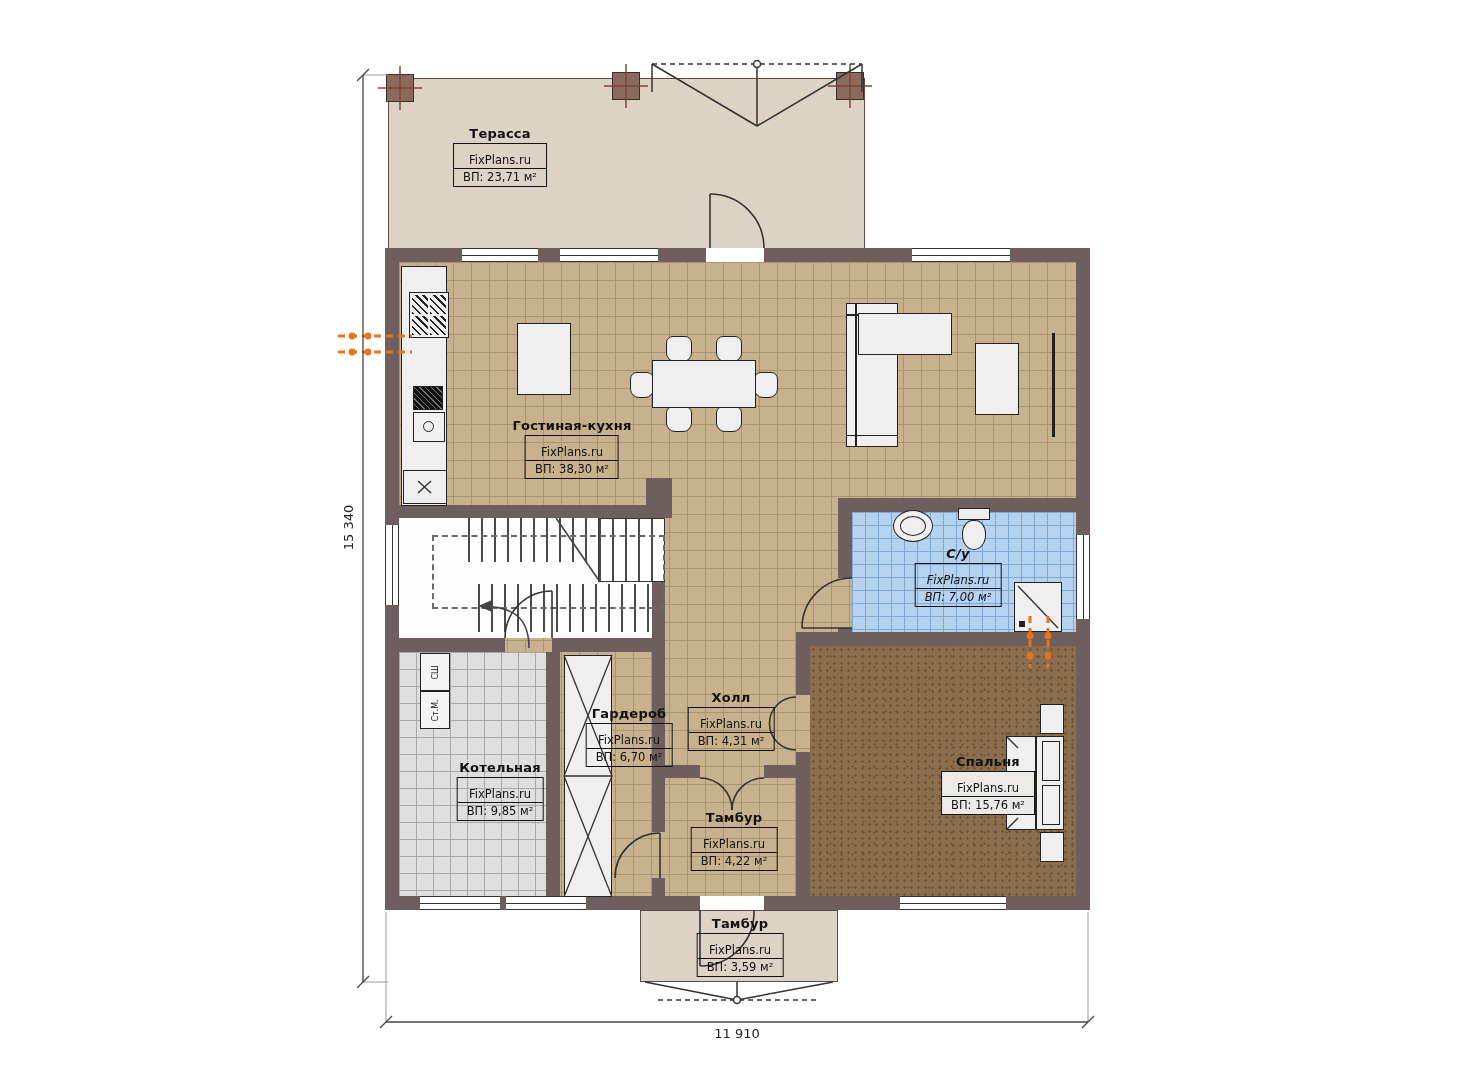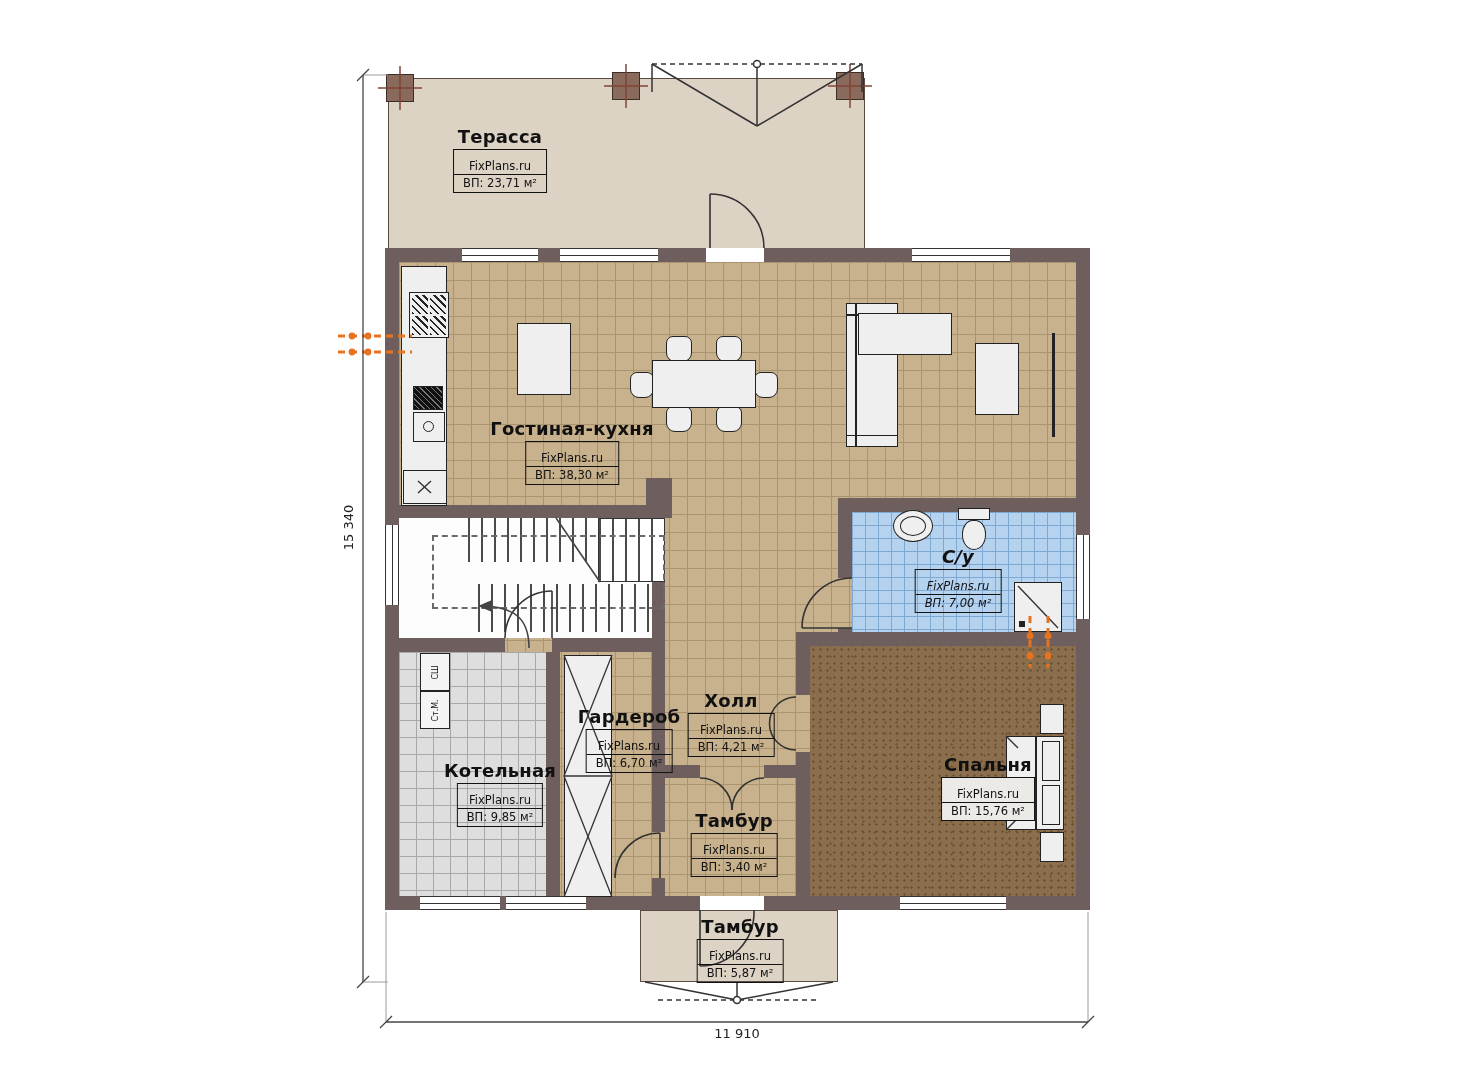--- a/index.html
+++ b/index.html
@@ -37,21 +37,21 @@
   .furn{position:absolute;box-sizing:border-box;background:#efefef;border:1.5px solid #222;z-index:12;}
   .thin{border-width:1px;}
   .chair{border-radius:7px 7px 9px 9px;}
   .hatch{background:repeating-linear-gradient(45deg,#222 0 2px,#eee 2px 5px);}
   .dark{background:#1d1d1d;background-image:repeating-linear-gradient(45deg,#111 0 3px,#777 3px 4px);}
   .treads{background:repeating-linear-gradient(90deg,#4a4a4a 0 2px,transparent 2px 13px);z-index:11;}
   .dashedbox{border:2px dashed #6a6a6a;z-index:11;background:transparent;}
   svg.overlay{position:absolute;left:0;top:0;z-index:20;pointer-events:none;}
   
   .room-label{position:absolute;transform:translateX(-50%);text-align:center;z-index:40;white-space:nowrap;}
-  .rname{font-weight:bold;font-size:18px;letter-spacing:.2px;}
+  .rname{font-weight:bold;font-size:13px;letter-spacing:.2px;}
   .lbox{display:inline-block;border:1.5px solid #111;margin-top:2px;font-size:11.5px;line-height:1.25;}
   .lbox .row1{padding:1px 9px;border-bottom:1.5px solid #111;margin-top:8px;}
   .lbox .row2{padding:1px 9px;}
   .opaque .lbox{background:#eceae6;}
   .dim{position:absolute;font-size:13px;color:#222;z-index:30;}
   .vtext{transform:rotate(-90deg);transform-origin:center;}
   .appl{position:absolute;display:flex;align-items:center;justify-content:center;
         background:#f4f4f4;border:1.5px solid #222;z-index:13;}
   .appl span{display:block;transform:rotate(-90deg);font-size:8px;white-space:nowrap;}
 </style>
@@ -281,41 +281,41 @@
       <div class="row2">ВП: 38,30 м²</div></div>
   </div>
   <div class="room-label" style="left:958px;top:546px;font-style:italic;">
     <div class="rname">С/у</div>
     <div class="lbox"><div class="row1">FixPlans.ru</div>
       <div class="row2">ВП: 7,00 м²</div></div>
   </div>
   <div class="room-label" style="left:731px;top:690px;">
     <div class="rname">Холл</div>
     <div class="lbox"><div class="row1">FixPlans.ru</div>
-      <div class="row2">ВП: 4,21 м²</div></div>
+      <div class="row2">ВП: 4,31 м²</div></div>
   </div>
   <div class="room-label" style="left:629px;top:706px;">
     <div class="rname">Гардероб</div>
     <div class="lbox"><div class="row1">FixPlans.ru</div>
       <div class="row2">ВП: 6,70 м²</div></div>
   </div>
   <div class="room-label" style="left:500px;top:760px;">
     <div class="rname">Котельная</div>
     <div class="lbox"><div class="row1">FixPlans.ru</div>
       <div class="row2">ВП: 9,85 м²</div></div>
   </div>
   <div class="room-label" style="left:734px;top:810px;">
     <div class="rname">Тамбур</div>
     <div class="lbox"><div class="row1">FixPlans.ru</div>
-      <div class="row2">ВП: 3,40 м²</div></div>
+      <div class="row2">ВП: 4,22 м²</div></div>
   </div>
   <div class="room-label opaque" style="left:988px;top:754px;">
     <div class="rname">Спальня</div>
     <div class="lbox"><div class="row1">FixPlans.ru</div>
       <div class="row2">ВП: 15,76 м²</div></div>
   </div>
   <div class="room-label" style="left:740px;top:916px;">
     <div class="rname">Тамбур</div>
     <div class="lbox"><div class="row1">FixPlans.ru</div>
-      <div class="row2">ВП: 5,87 м²</div></div>
+      <div class="row2">ВП: 3,59 м²</div></div>
   </div>
 
 </div>
 
 </body></html>

